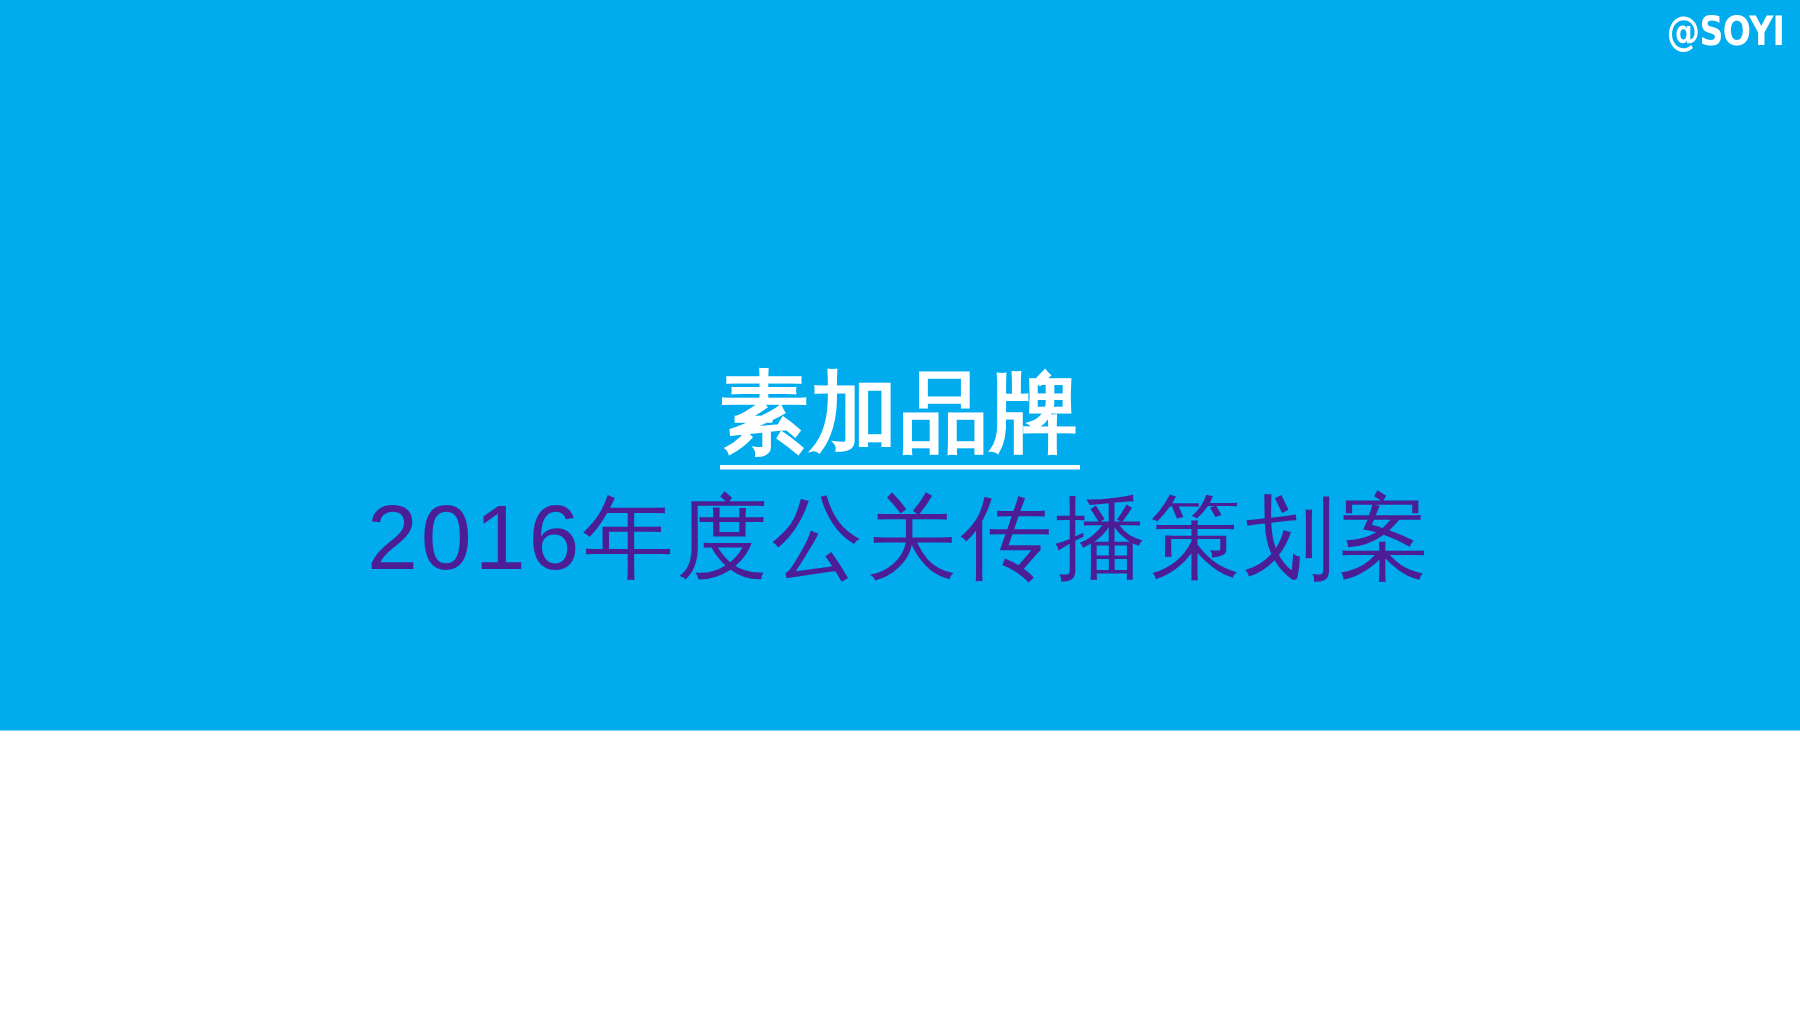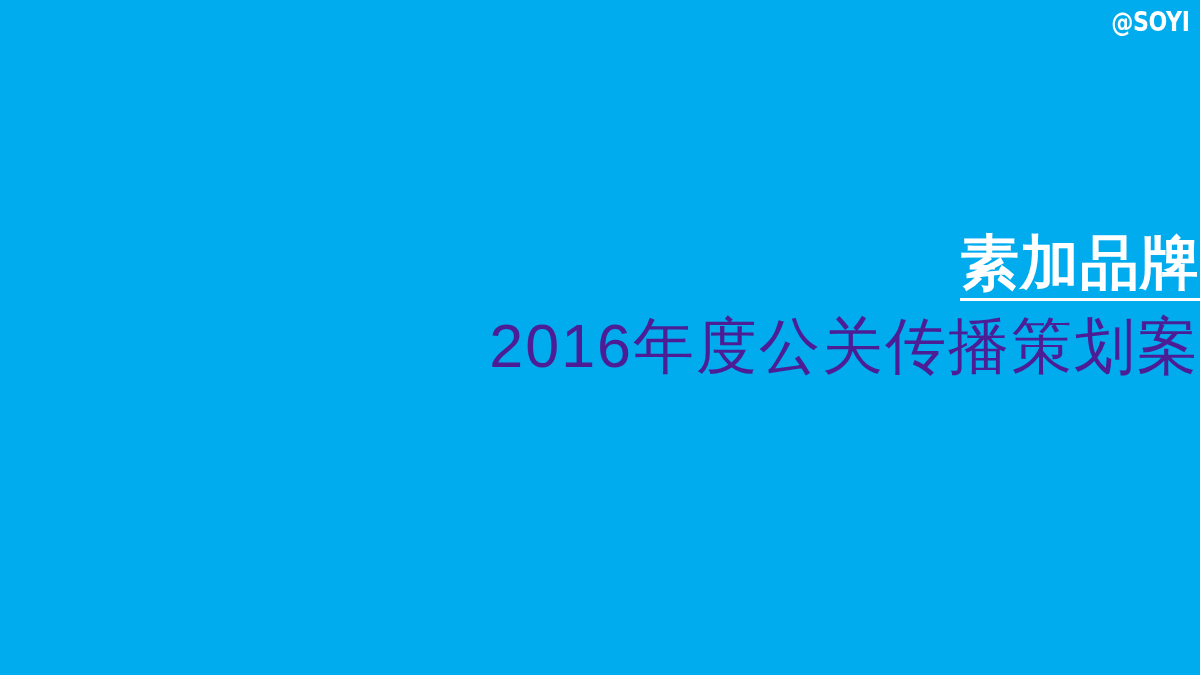--- a/index.html
+++ b/index.html
@@ -11,21 +11,21 @@
   body {
     width: 1200px;
     height: 675px;
     overflow: hidden;
     font-family: "Liberation Sans", "DejaVu Sans", sans-serif;
   }
 
   .slide {
     position: relative;
     width: 1200px;
-    height: 675px;
+    height: 487px;
     background: #00abee;
     overflow: hidden;
   }
 
   
   .watermark {
     position: absolute;
     top: 8px;
     right: 10px;
     color: #ffffff;
@@ -38,22 +38,22 @@
     transform-origin: right top;
     white-space: nowrap;
     user-select: none;
   }
 
   
   .title-block {
     position: absolute;
     left: 0;
     right: 0;
-    top: 232px;
-    text-align: right;
+    top: 244px;
+    text-align: center;
   }
 
   .title-line1 {
     display: inline-block;
     color: #ffffff;
     font-size: 59px;
     font-weight: 700;
     line-height: 1.08;
     letter-spacing: 1px;
     border-bottom: 3px solid #ffffff;

